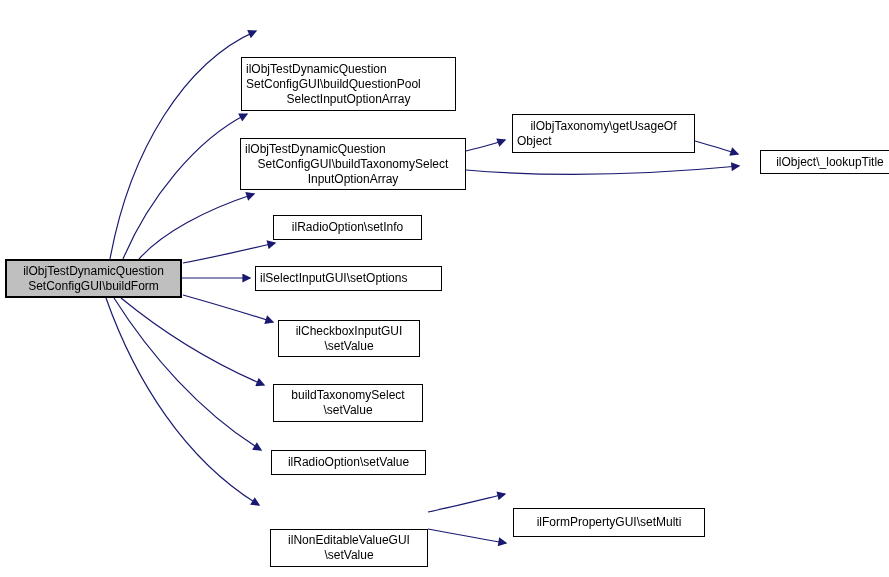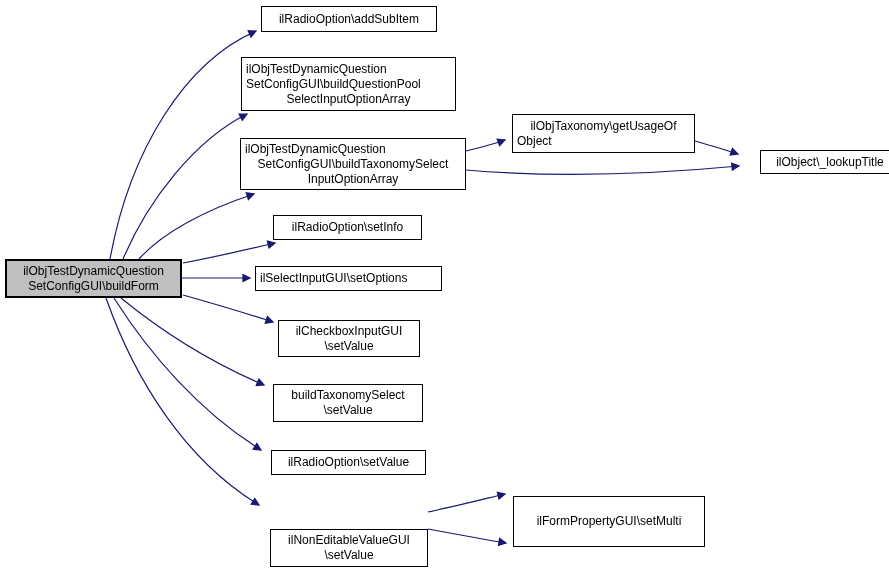--- a/index.html
+++ b/index.html
@@ -71,23 +71,20 @@
     <path class="edge" d="M 695 141 C 712 146, 726 150, 738 154" marker-end="url(#ah)"></path>
     <path class="edge" d="M 428 512 C 452 507, 480 500, 505 494" marker-end="url(#ah)"></path>
     <path class="edge" d="M 428 529 C 455 534, 482 539, 506 543" marker-end="url(#ah)"></path>
   </svg>
 
   <div class="node root" style="left:5px; top:259px; width:177px; height:39px;">
       <div style="text-align: center;">ilObjTestDynamicQuestion</div>
       <div style="text-align: center;">SetConfigGUI\buildForm</div>
     </div>
 
-  <div class="node" style="left:261px; top:6px; width:176px; height:26px;">
-      <div style="text-align: center;">ilRadioOption\addSubItem</div>
-    </div>
 
   <div class="node" style="left:241px; top:57px; width:215px; height:54px;">
       <div style="text-align: left;">ilObjTestDynamicQuestion</div>
       <div style="text-align: left;">SetConfigGUI\buildQuestionPool</div>
       <div style="text-align: center;">SelectInputOptionArray</div>
     </div>
 
   <div class="node" style="left:240px; top:138px; width:226px; height:52px;">
       <div style="text-align: left;">ilObjTestDynamicQuestion</div>
       <div style="text-align: center;">SetConfigGUI\buildTaxonomySelect</div>
@@ -124,17 +121,17 @@
   <div class="node" style="left:512px; top:114px; width:183px; height:39px;">
       <div style="text-align: center;">ilObjTaxonomy\getUsageOf</div>
       <div style="text-align: left;">Object</div>
     </div>
 
   <div class="node" style="left:744px; top:150px; width:140px; height:24px;margin-left:16px;">
       <div style="text-align: center;">ilObject\_lookupTitle</div>
     </div>
 
 
-  <div class="node" style="left:513px; top:496px; width:192px; height:51px;">
+  <div class="node" style="left:513px; top:508px; width:192px; height:29px;">
       <div style="text-align: center;">ilFormPropertyGUI\setMulti</div>
     </div>
 
 </div>
 
 </body></html>

